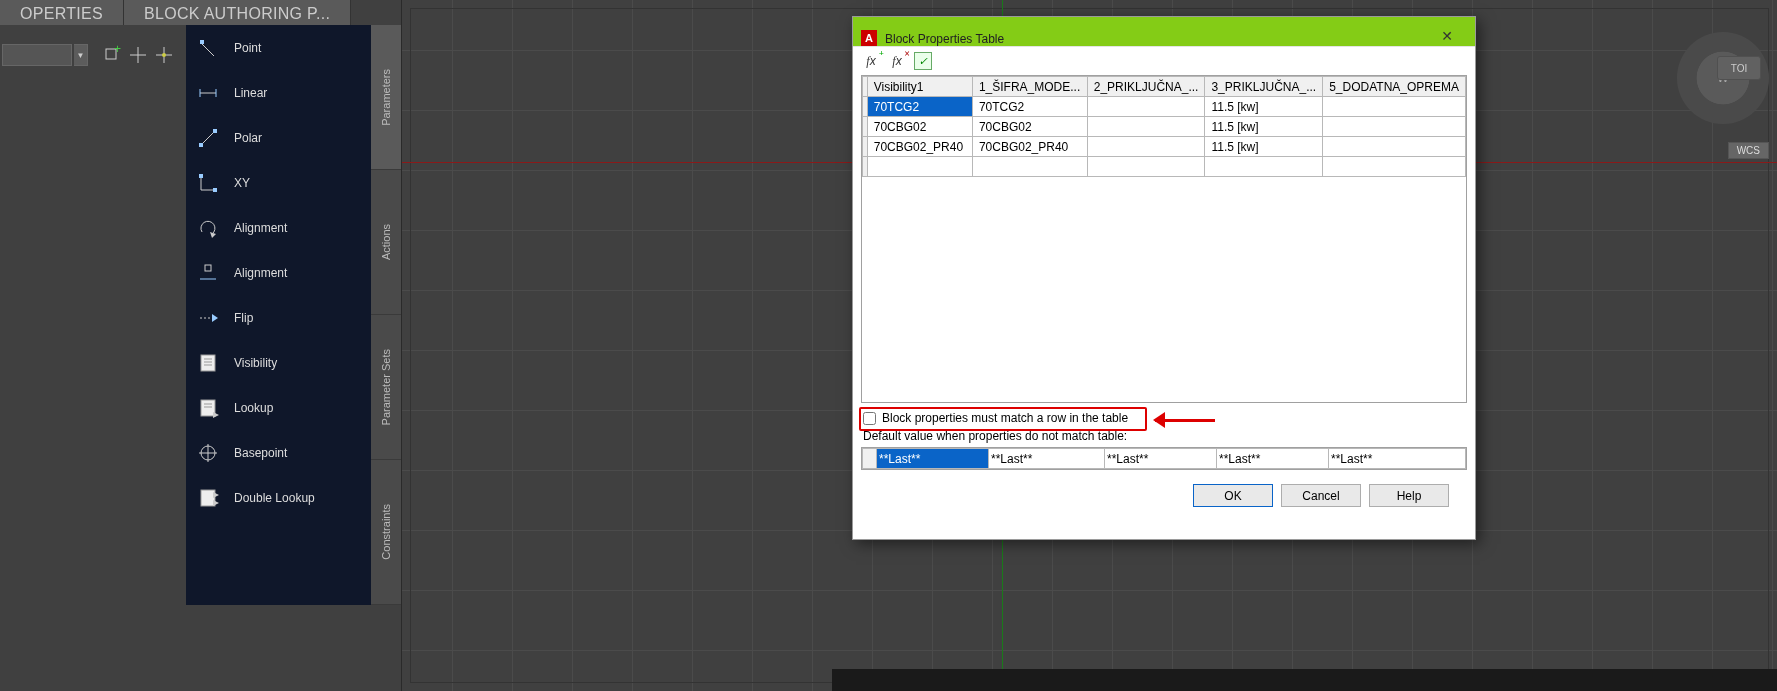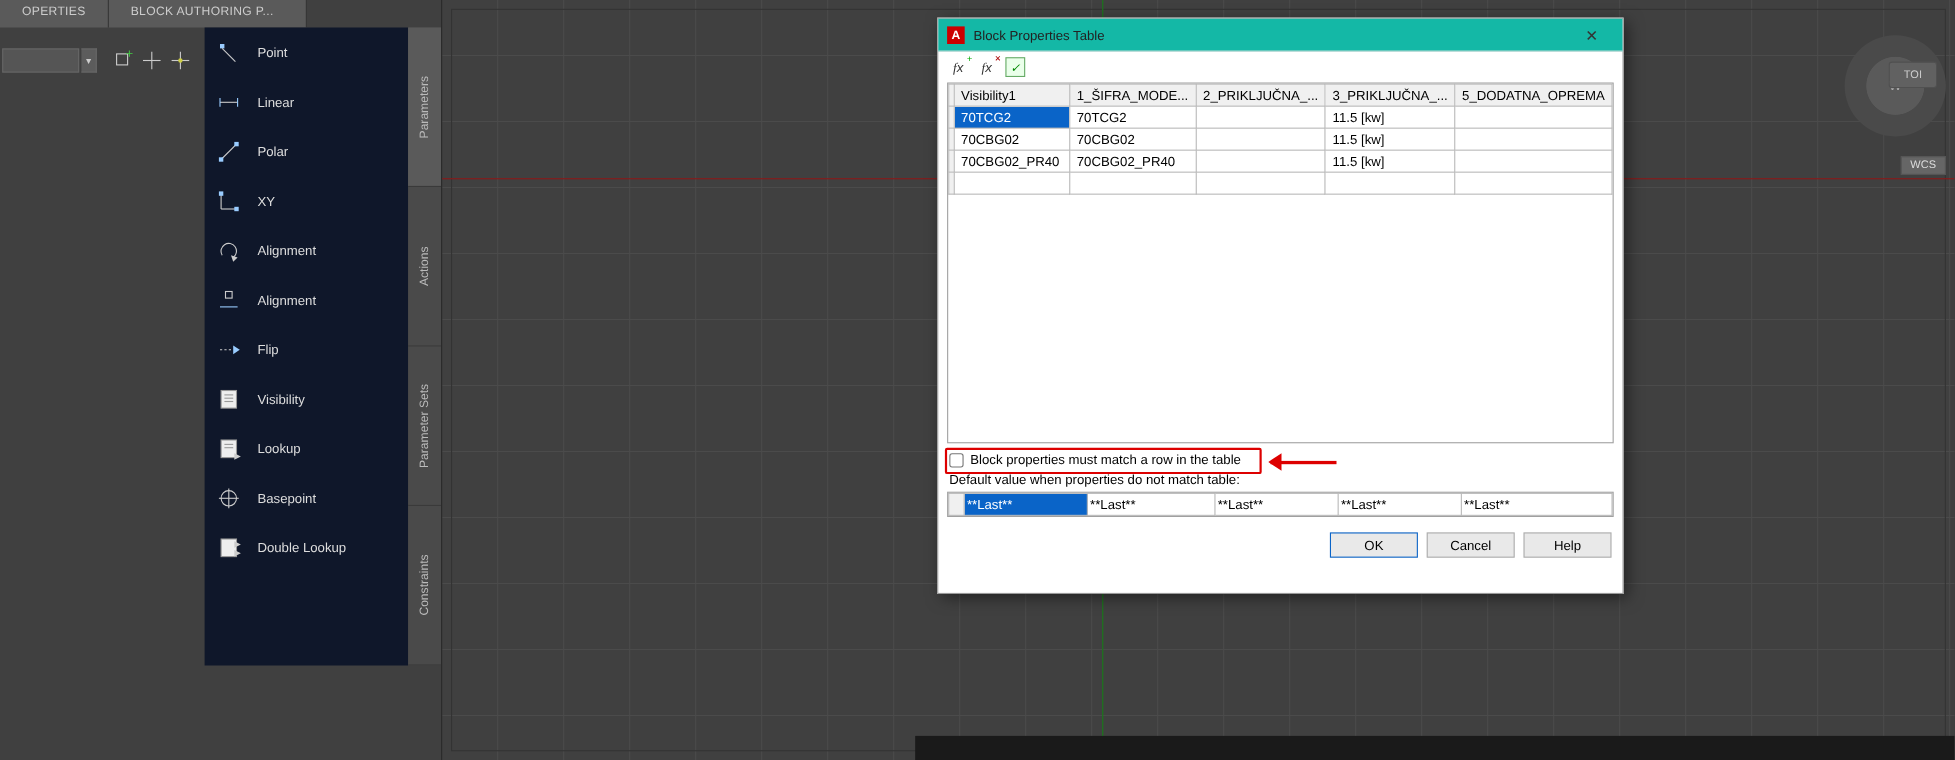--- a/index.html
+++ b/index.html
@@ -1,18 +1,18 @@
 <!DOCTYPE html>
 <html><head>
 <meta charset="utf-8">
 <style>
   *{box-sizing:border-box;margin:0;padding:0;font-family:"Segoe UI",Arial,sans-serif;font-size:12px;user-select:none}
   body{width:1777px;height:691px;background:#404040;overflow:hidden;position:relative}
   .top-palette-tabs{position:absolute;top:0;left:0;display:flex;height:25px}
-  .palette-tab{background:#5a5a5a;color:#ccc;padding:5px 20px;border-right:1px solid #333;font-size:11px;letter-spacing:.3px;cursor:pointer}
+  .palette-tab{background:#5a5a5a;color:#ccc;padding:5px 20px;border-right:1px solid #333;font-size:16px;letter-spacing:.3px;cursor:pointer}
   .tool-strip{position:absolute;top:40px;left:0;height:30px;display:flex;align-items:center;gap:2px}
   .ts-dropdown{width:70px;height:22px;background:#555;border:1px solid #666;margin-left:2px}
   .ts-dd-arrow{width:14px;height:22px;background:#5c5c5c;border:1px solid #666;border-left:none;color:#ccc;font-size:8px;display:flex;align-items:center;justify-content:center}
   .ts-icon{width:24px;height:24px;display:flex;align-items:center;justify-content:center;color:#ccc;cursor:pointer}
 
   .author-palette{position:absolute;top:25px;left:186px;width:185px;height:580px;background:#0f172a}
   .ap-row{display:flex;align-items:center;height:45px;padding-left:10px;gap:14px;color:#ddd;cursor:pointer}
   .ap-icon-box{width:24px;height:24px;display:flex;align-items:center;justify-content:center;color:#ccc}
 
   .vert-tabs{position:absolute;left:371px;top:25px;width:30px;height:580px;background:#4a4a4a;display:flex;flex-direction:column}
@@ -46,21 +46,21 @@
   .grip-tbl-row{flex:1;border-top:1px solid #888}
 
   .nav-widget{position:absolute;right:8px;top:32px;width:92px;height:92px;border-radius:50%;background:radial-gradient(circle,#5a5a5a 40%,#4a4a4a 41%);display:flex;align-items:center;justify-content:center;color:#aaa;font-size:11px}
   .nav-top{position:absolute;right:16px;top:56px;width:44px;height:24px;background:#616161;border:1px solid #505050;border-radius:3px;color:#ccc;display:flex;align-items:center;justify-content:center;font-size:10px}
   .wcs-badge{position:absolute;right:8px;top:142px;padding:2px 8px;background:#666;border:1px solid #555;color:#ddd;font-size:10px}
 
   .cmdline{position:absolute;left:430px;bottom:0;right:0;height:22px;background:#1a1a1a}
 
   
   .dlg{position:absolute;left:852px;top:16px;width:624px;height:524px;background:#fff;border:1px solid #9a9a9a;box-shadow:4px 4px 14px rgba(0,0,0,.5);display:flex;flex-direction:column}
-  .dlg-title{height:30px;background:#14b8a6;display:flex;align-items:center;padding:0 8px;gap:8px;border-bottom:1px solid #e4e4e4}
+  .dlg-title{height:30px;background:#84cc16;display:flex;align-items:flex-end;padding:0 8px;gap:8px;border-bottom:1px solid #e4e4e4}
   .dlg-app-icon{width:16px;height:16px;background:#c00;position:relative}
   .dlg-app-icon::after{content:"A";position:absolute;inset:0;color:#fff;font-weight:bold;font-size:11px;display:flex;align-items:center;justify-content:center}
   .dlg-title span{color:#222}
   .dlg-close{margin-left:auto;width:40px;height:20px;display:flex;align-items:center;justify-content:center;color:#333;cursor:pointer;font-size:14px}
   .dlg-toolbar{height:28px;display:flex;align-items:center;gap:6px;padding:0 8px}
   .tb-icon{width:20px;height:20px;display:flex;align-items:center;justify-content:center;cursor:pointer;font-style:italic;font-family:Georgia,serif}
   .tb-fx{color:#333}
   .tb-plus-badge{position:relative}
   .tb-plus-badge::after{content:"+";position:absolute;top:-3px;right:-3px;font-size:9px;color:#0a0;font-style:normal;font-weight:bold}
   .tb-x-badge::after{content:"×";position:absolute;top:-3px;right:-3px;font-size:10px;color:#a00;font-style:normal;font-weight:bold}
@@ -81,21 +81,21 @@
   .arrow-line{position:absolute;top:4px;left:0;right:0;height:2.5px;background:#d00}
   .arrow-head{position:absolute;left:-2px;top:-3px;width:0;height:0;border-top:8px solid transparent;border-bottom:8px solid transparent;border-right:12px solid #d00}
 
   .default-lbl{margin:2px 10px;color:#000}
   .def-grid-wrap{margin:2px 8px;border:1px solid #a0a0a0}
   table.defgrid{border-collapse:collapse;width:100%}
   .defgrid td{border:1px solid #b8b8b8;height:20px;padding:2px 2px;color:#000}
   .defgrid td:first-child{width:14px;background:#f0f0f0;padding:0}
   .defgrid td.sel{background:#0a64c8;color:#fff}
 
-  .dlg-btns{display:flex;justify-content:flex-end;gap:8px;padding:12px 10px 10px}
+  .dlg-btns{display:flex;justify-content:flex-end;gap:8px;padding:12px 26px 10px}
   .dlg-btn{width:80px;height:23px;background:#e9e9e9;border:1px solid #adadad;color:#000;cursor:pointer;display:flex;align-items:center;justify-content:center}
   .dlg-btn.primary{border:1.5px solid #0a64c8}
 
   
   svg{overflow:visible}
 </style>
 </head>
 <body>
 
 <div class="top-palette-tabs">

